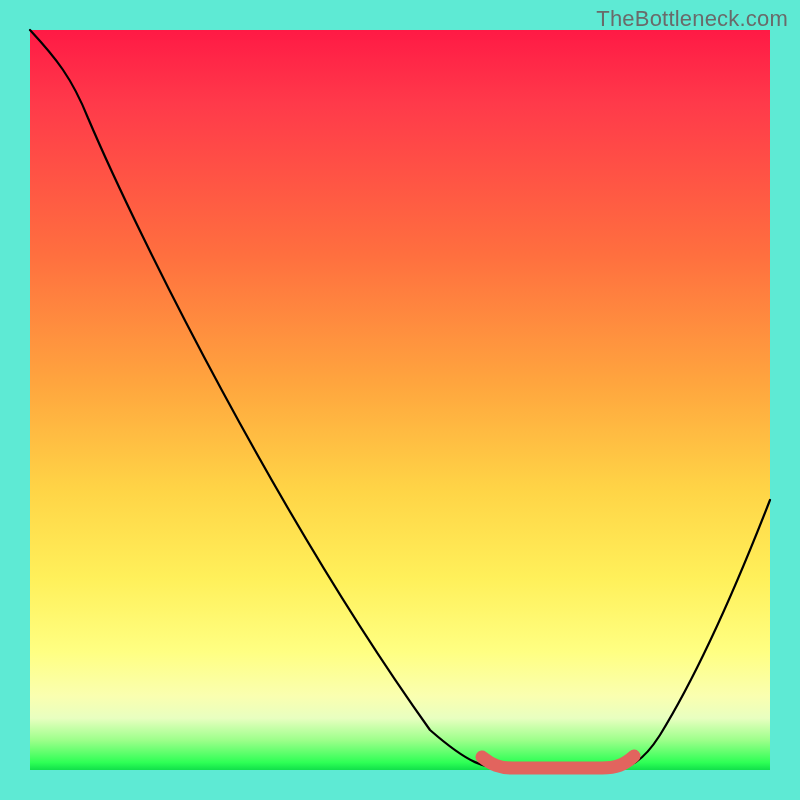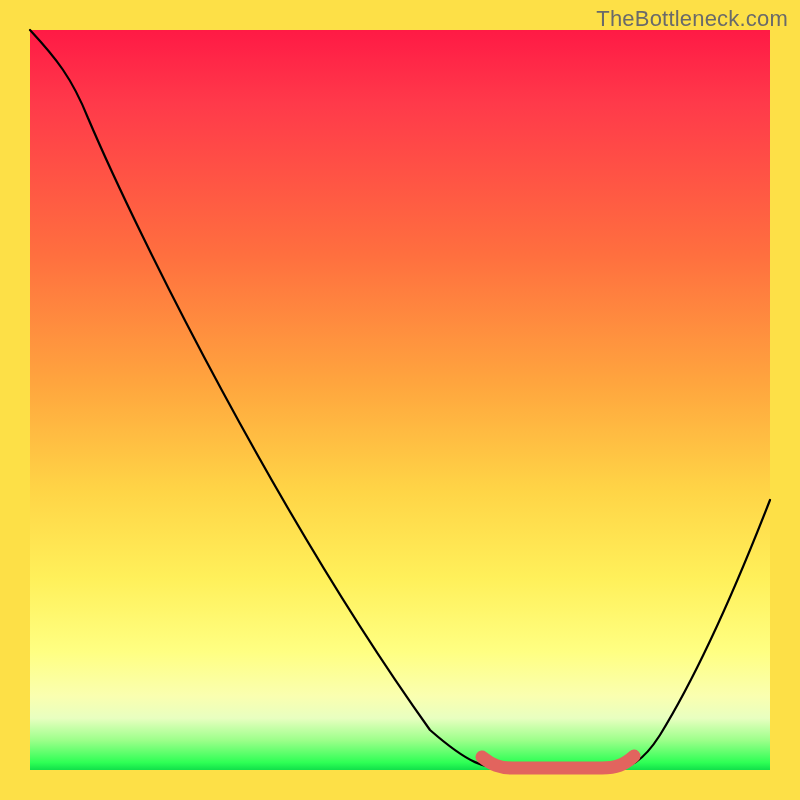--- a/index.html
+++ b/index.html
@@ -10,21 +10,21 @@
     background: #000;
     overflow: hidden;
     font-family: Arial, Helvetica, sans-serif;
   }
   .frame {
     position: absolute;
     left: 0;
     top: 0;
     width: 800px;
     height: 800px;
-    background: #fde047;
+    background: #5eead4;
   }
   .plot {
     position: absolute;
     left: 30px;
     top: 30px;
     width: 740px;
     height: 740px;
     
     background: linear-gradient(
       to bottom,

